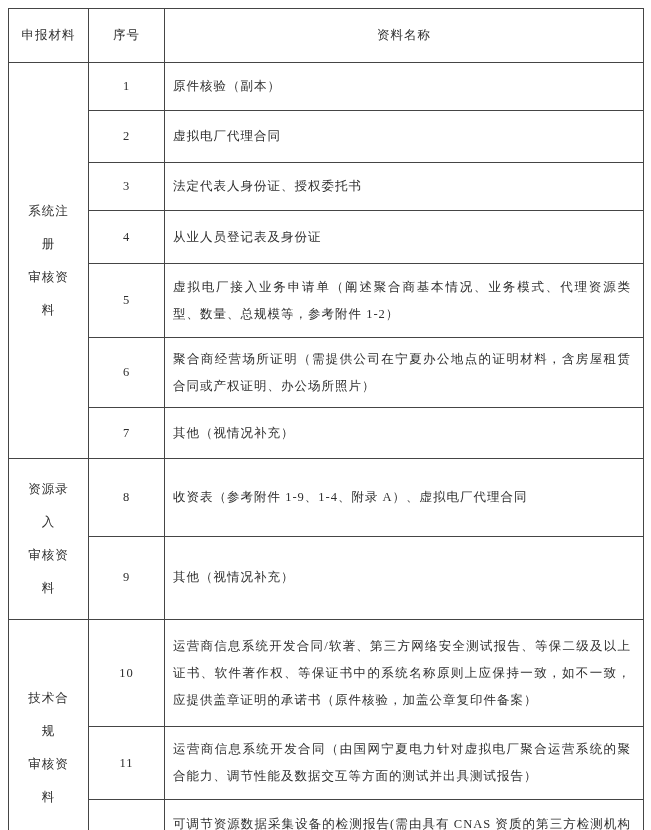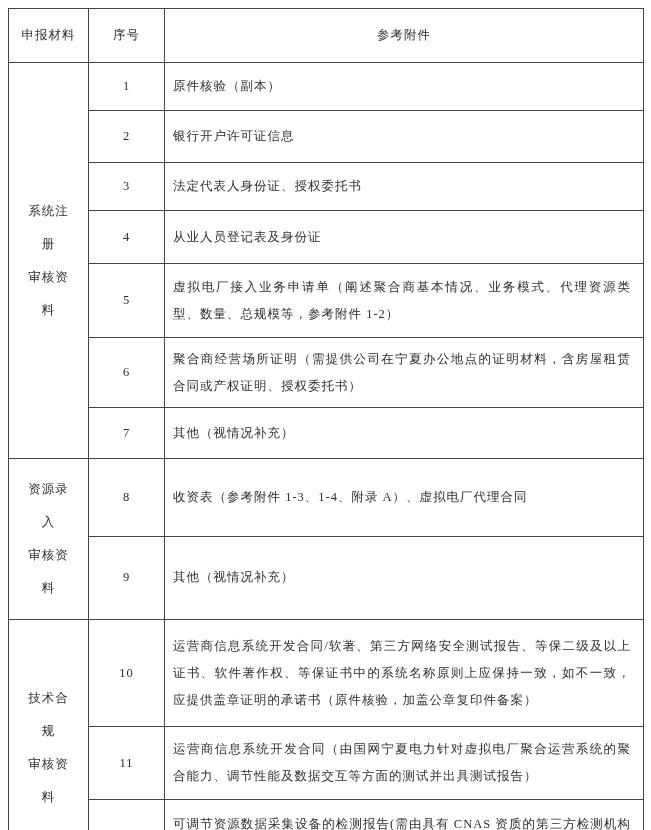--- a/index.html
+++ b/index.html
@@ -61,59 +61,59 @@
   <table class="doc-table">
     <colgroup>
       <col style="width:80px">
       <col style="width:76px">
       <col style="width:479px">
     </colgroup>
     <tbody>
       <tr style="height:54px">
         <td class="cell-center">申报材料</td>
         <td class="cell-center">序号</td>
-        <td class="cell-center">参考附件</td>
+        <td class="cell-center">资料名称</td>
       </tr>
 
       <tr style="height:48px">
         <td class="cell-group" rowspan="7">系统注册
 审核资料</td>
         <td class="cell-no">1</td>
         <td class="cell-name">原件核验（副本）</td>
       </tr>
       <tr style="height:52px">
         <td class="cell-no">2</td>
-        <td class="cell-name">银行开户许可证信息</td>
+        <td class="cell-name">虚拟电厂代理合同</td>
       </tr>
       <tr style="height:48px">
         <td class="cell-no">3</td>
         <td class="cell-name">法定代表人身份证、授权委托书</td>
       </tr>
       <tr style="height:53px">
         <td class="cell-no">4</td>
         <td class="cell-name">从业人员登记表及身份证</td>
       </tr>
       <tr style="height:74px">
         <td class="cell-no">5</td>
         <td class="cell-name">虚拟电厂接入业务申请单（阐述聚合商基本情况、业务模式、代理资源类型、数量、总规模等，参考附件 1-2）</td>
       </tr>
       <tr style="height:70px">
         <td class="cell-no">6</td>
-        <td class="cell-name">聚合商经营场所证明（需提供公司在宁夏办公地点的证明材料，含房屋租赁合同或产权证明、授权委托书）</td>
+        <td class="cell-name">聚合商经营场所证明（需提供公司在宁夏办公地点的证明材料，含房屋租赁合同或产权证明、办公场所照片）</td>
       </tr>
       <tr style="height:51px">
         <td class="cell-no">7</td>
         <td class="cell-name">其他（视情况补充）</td>
       </tr>
 
       <tr style="height:53px">
         <td class="cell-group" rowspan="2">资源录入
 审核资料</td>
         <td class="cell-no">8</td>
-        <td class="cell-name">收资表（参考附件 1-3、1-4、附录 A）、虚拟电厂代理合同</td>
+        <td class="cell-name">收资表（参考附件 1-9、1-4、附录 A）、虚拟电厂代理合同</td>
       </tr>
       <tr style="height:57px">
         <td class="cell-no">9</td>
         <td class="cell-name">其他（视情况补充）</td>
       </tr>
 
       <tr style="height:107px">
         <td class="cell-group" rowspan="3">技术合规
 审核资料</td>
         <td class="cell-no">10</td>

